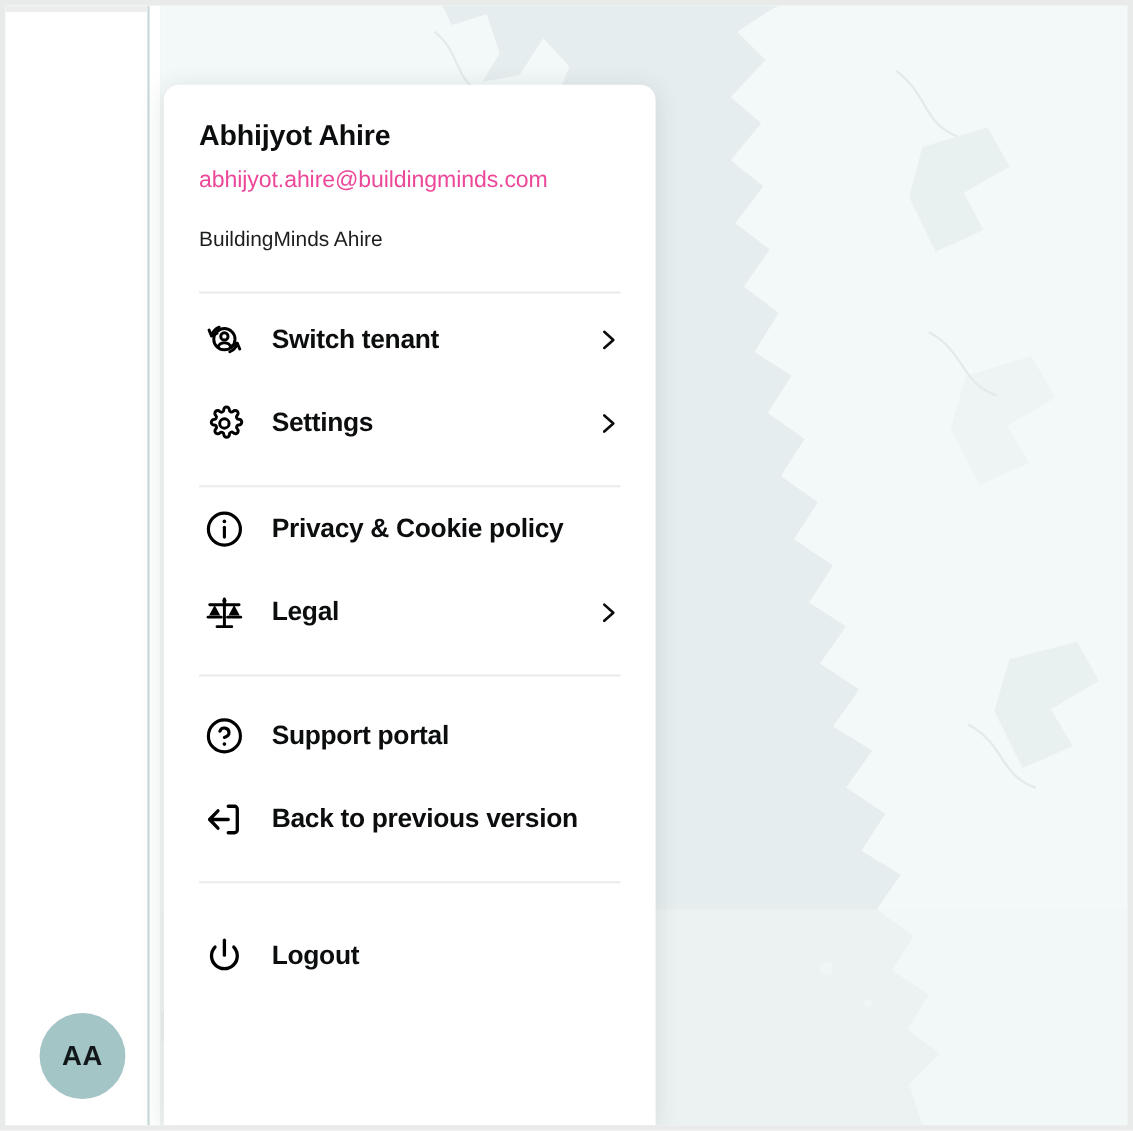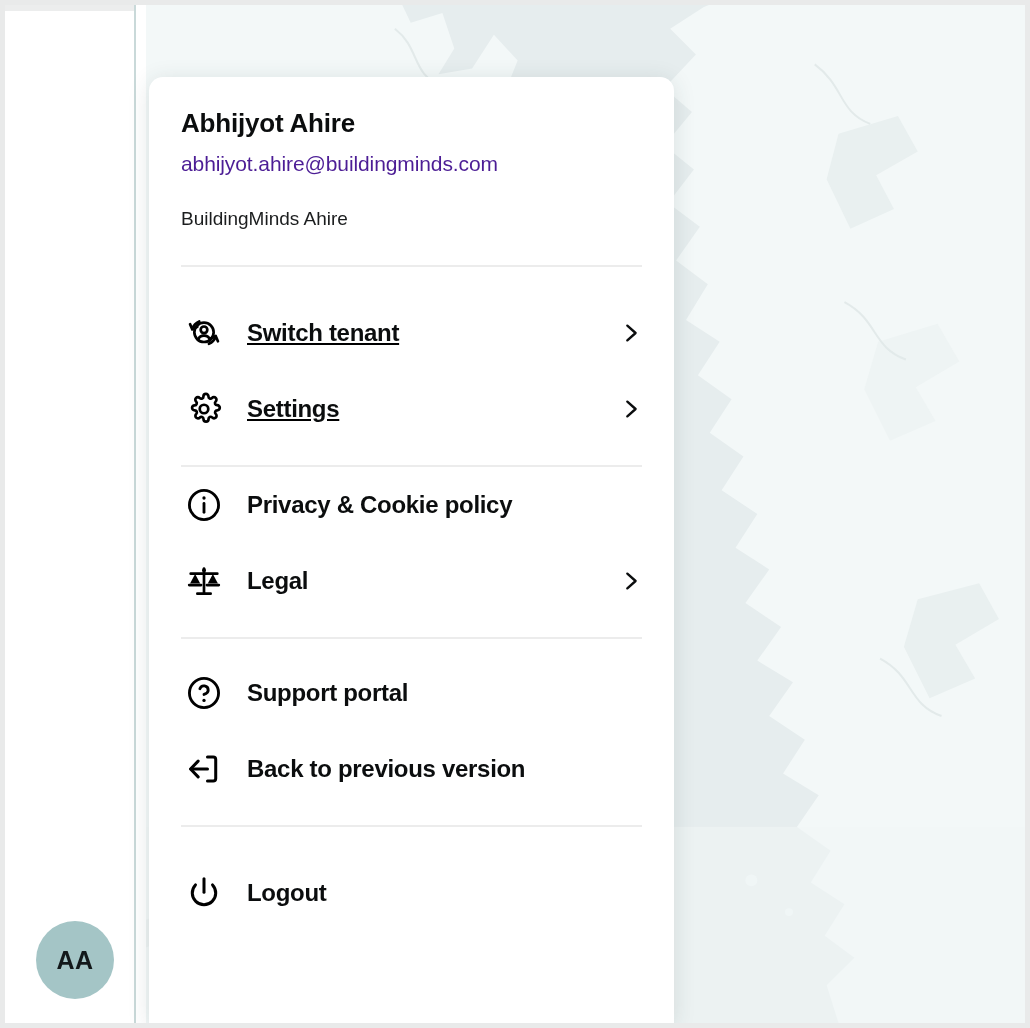--- a/index.html
+++ b/index.html
@@ -79,21 +79,21 @@
     font-weight: 700;
     letter-spacing: 0.5px;
     cursor: pointer;
   }
 
   
   .panel {
     position: absolute;
     left: 144px;
     top: 72px;
-    width: 525px;
+    width: 447px;
     bottom: 0;
     background: #ffffff;
     border-radius: 14px 14px 0 0;
     box-shadow: 0 3px 22px rgba(40, 60, 62, 0.13);
     z-index: 10;
     box-sizing: border-box;
     padding: 0 32px;
     overflow: hidden;
   }
 
@@ -104,21 +104,21 @@
     font-weight: 700;
     color: #0b0d0e;
     letter-spacing: -0.2px;
     line-height: 1.15;
   }
   .panel-email {
     margin: 0;
     padding-top: 12px;
     font-size: 21px;
     font-weight: 400;
-    color: #4c1d95;
+    color: #ec4899;
     letter-spacing: -0.1px;
     line-height: 1.2;
     white-space: nowrap;
   }
   .panel-tenant {
     margin: 0;
     padding-top: 32px;
     font-size: 19px;
     font-weight: 400;
     color: #1b1d1e;
@@ -130,21 +130,21 @@
     background: #ececec;
     margin: 0;
     border: 0;
   }
   .divider.d1 { margin-top: 34px; }
   .divider.d2 { margin-top: 18px; }
 
   .group {
     padding: 0;
   }
-  .group.g1 { padding-top: 28px; text-decoration: underline; }
+  .group.g1 { padding-top: 4px; }
   .group.g2 { }
   .group.g3 { padding-top: 16px; }
   .group.g4 { padding-top: 28px; }
 
   .menu-item {
     display: flex;
     align-items: center;
     height: 76px;
     cursor: pointer;
     user-select: none;

